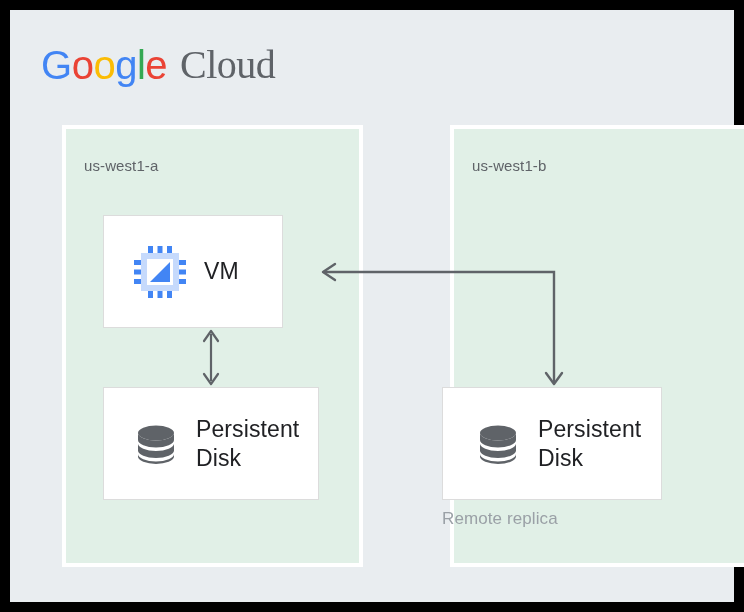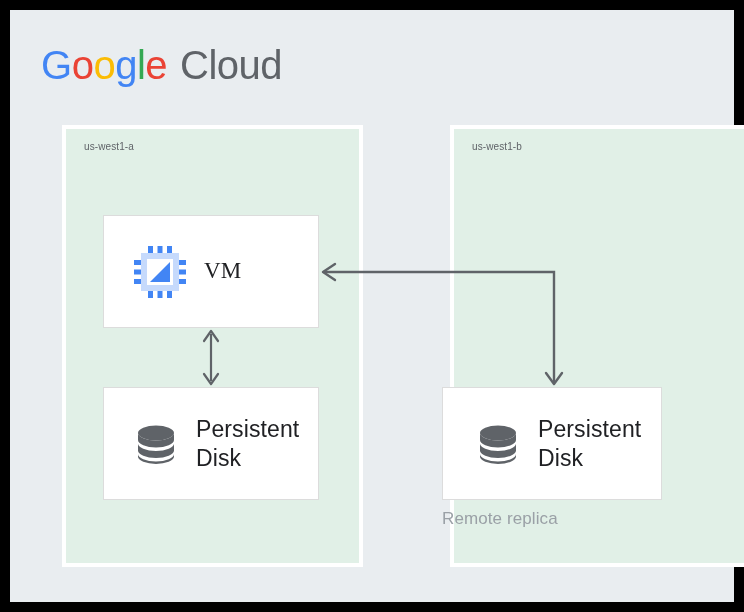--- a/index.html
+++ b/index.html
@@ -44,57 +44,57 @@
     letter-spacing: -0.5px;
     line-height: 1;
     display: flex;
   }
   #logo .g-word span { display: inline-block; }
   .gl-b { color: #4285f4; }
   .gl-r { color: #ea4335; }
   .gl-y { color: #fbbc05; }
   .gl-g { color: #34a853; }
   #logo .cloud-word {
-    font-family: Liberation Sans, sans-serif;
+    font-family: Liberation Serif, serif;
     font-size: 40px;
     color: #5f6368;
     letter-spacing: -0.5px;
     line-height: 1;
     margin-left: 13px;
   }
 
   
   .zone {
     position: absolute;
     background: #e1f0e7;
     border: 4px solid #ffffff;
     box-sizing: border-box;
   }
   #zone-a { left: 52px; top: 115px; width: 301px; height: 442px; }
   #zone-b { left: 392px; top: 115px; width: 300px; height: 442px; margin-left: 48px; }
   .zone-label {
     position: absolute;
-    left: 18px; top: 12px;
-    font-size: 10px;
+    left: 18px; top: 28px;
+    font-size: 15px;
     color: #5f6368;
     letter-spacing: 0.1px;
     white-space: nowrap;
   }
 
   
   .node {
     position: absolute;
     background: #ffffff;
     border: 1px solid #dcdcdc;
     box-sizing: border-box;
     display: flex;
     align-items: center;
     padding-left: 30px;
   }
-  #vm-box     { left: 93px;  top: 205px; width: 216px; height: 113px; font-family: Liberation Serif, serif; }
+  #vm-box     { left: 93px;  top: 205px; width: 180px; height: 113px; }
   #disk-a-box { left: 93px;  top: 377px; width: 216px; height: 113px; }
   #disk-b-box { left: 432px; top: 377px; width: 220px; height: 113px; }
   #disk-b-box { padding-left: 33px; }
 
   .node-label {
     font-size: 23px;
     color: #202124;
     line-height: 1.24;
     letter-spacing: 0.1px;
   }

